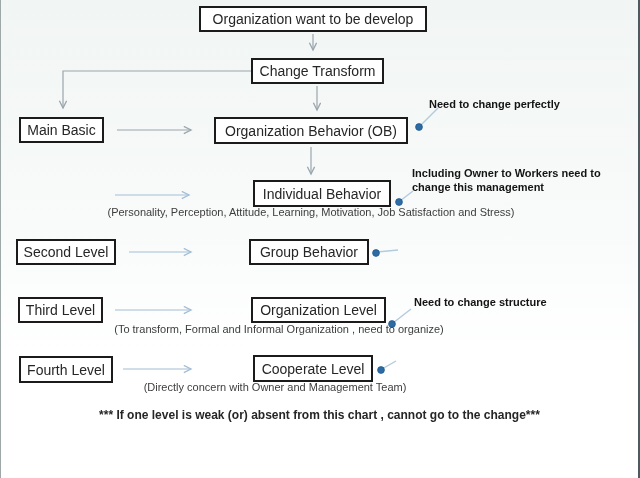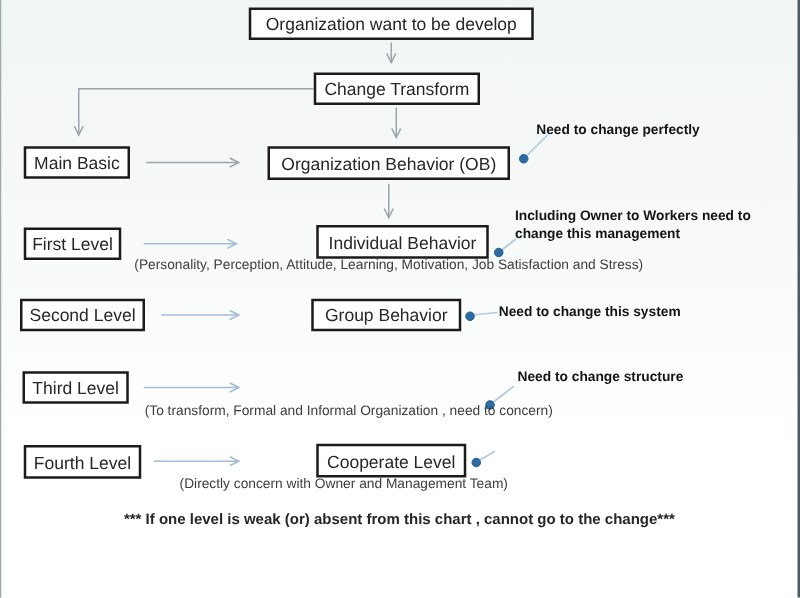--- a/index.html
+++ b/index.html
@@ -75,32 +75,31 @@
     <circle cx="391" cy="324" r="3.4" fill="#2d6ba3" stroke="#1f5c94" stroke-width="0.8"></circle>
 
     <line x1="381" y1="369" x2="395" y2="361" stroke="#b3cbdd" stroke-width="1.4"></line>
     <circle cx="380" cy="370" r="3.4" fill="#2d6ba3" stroke="#1f5c94" stroke-width="0.8"></circle>
   </svg>
 
   <div class="node" style="left:198px;top:6px;width:228px;height:26px">Organization want to be develop</div>
   <div class="node" style="left:250px;top:58px;width:133px;height:26px">Change Transform</div>
   <div class="node" style="left:18px;top:117px;width:85px;height:26px">Main Basic</div>
   <div class="node" style="left:213px;top:117px;width:194px;height:27px">Organization Behavior (OB)</div>
-  <div class="node" style="left:18px;top:182px;width:78px;height:26px">First Level</div>
   <div class="node" style="left:252px;top:180px;width:138px;height:27px">Individual Behavior</div>
   <div class="node" style="left:15px;top:239px;width:100px;height:26px">Second Level</div>
   <div class="node" style="left:17px;top:297px;width:85px;height:26px">Third Level</div>
   <div class="node" style="left:248px;top:239px;width:120px;height:26px">Group Behavior</div>
+  <div class="node" style="left:250px;top:297px;width:135px;height:26px">Organization Level</div>
   <div class="node" style="left:18px;top:356px;width:94px;height:27px">Fourth Level</div>
   <div class="node" style="left:252px;top:355px;width:120px;height:27px">Cooperate Level</div>
 
   <div class="annotation" style="left:428px;top:98px;">Need to change perfectly</div>
   <div class="annotation" style="left:411px;top:167px;width:200px;">Including Owner to Workers need to change this management</div>
-  <div class="annotation" style="left:398px;top:244px;">Need to change this system</div>
   <div class="annotation" style="left:413px;top:296px;">Need to change structure</div>
 
   <div class="caption" style="left:70px;top:206px;width:480px;">(Personality, Perception, Attitude, Learning, Motivation, Job Satisfaction and Stress)</div>
-  <div class="caption" style="left:58px;top:323px;width:440px;">(To transform, Formal and Informal Organization , need to concern)</div>
+  <div class="caption" style="left:58px;top:323px;width:440px;">(To transform, Formal and Informal Organization , need to organize)</div>
   <div class="caption" style="left:54px;top:381px;width:440px;">(Directly concern with Owner and Management Team)</div>
 
   <div class="footnote" style="top:408px;">*** If one level is weak (or) absent from this chart , cannot go to the change***</div>
 
 </div>
 
 </body></html>

